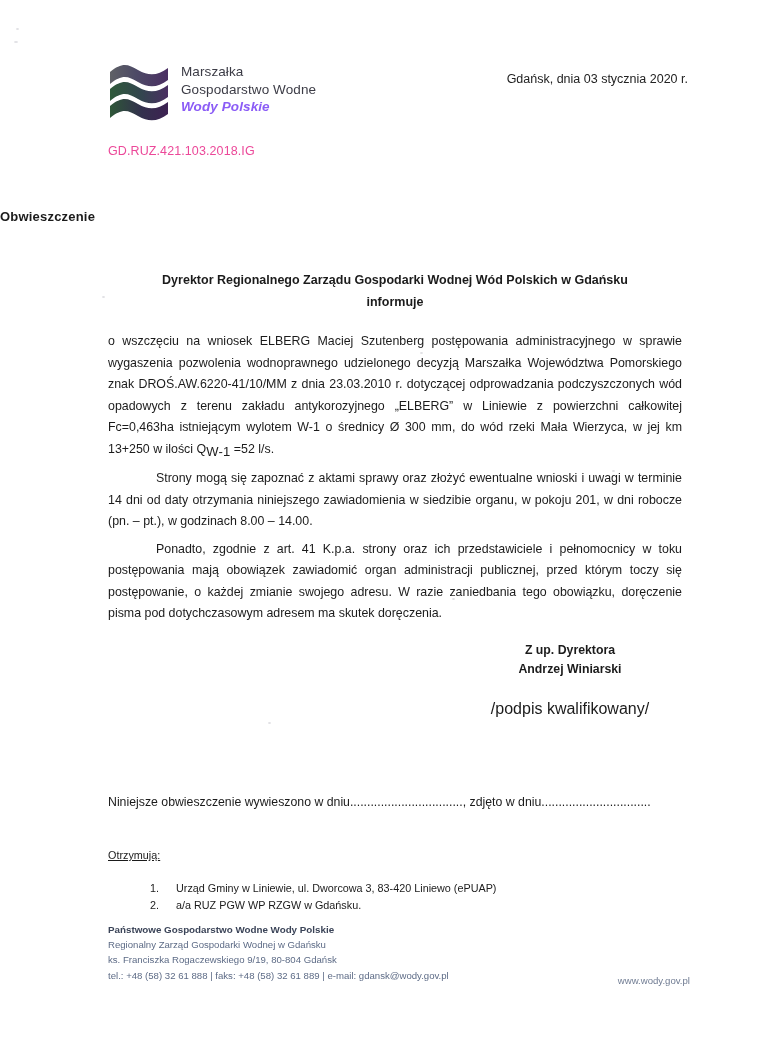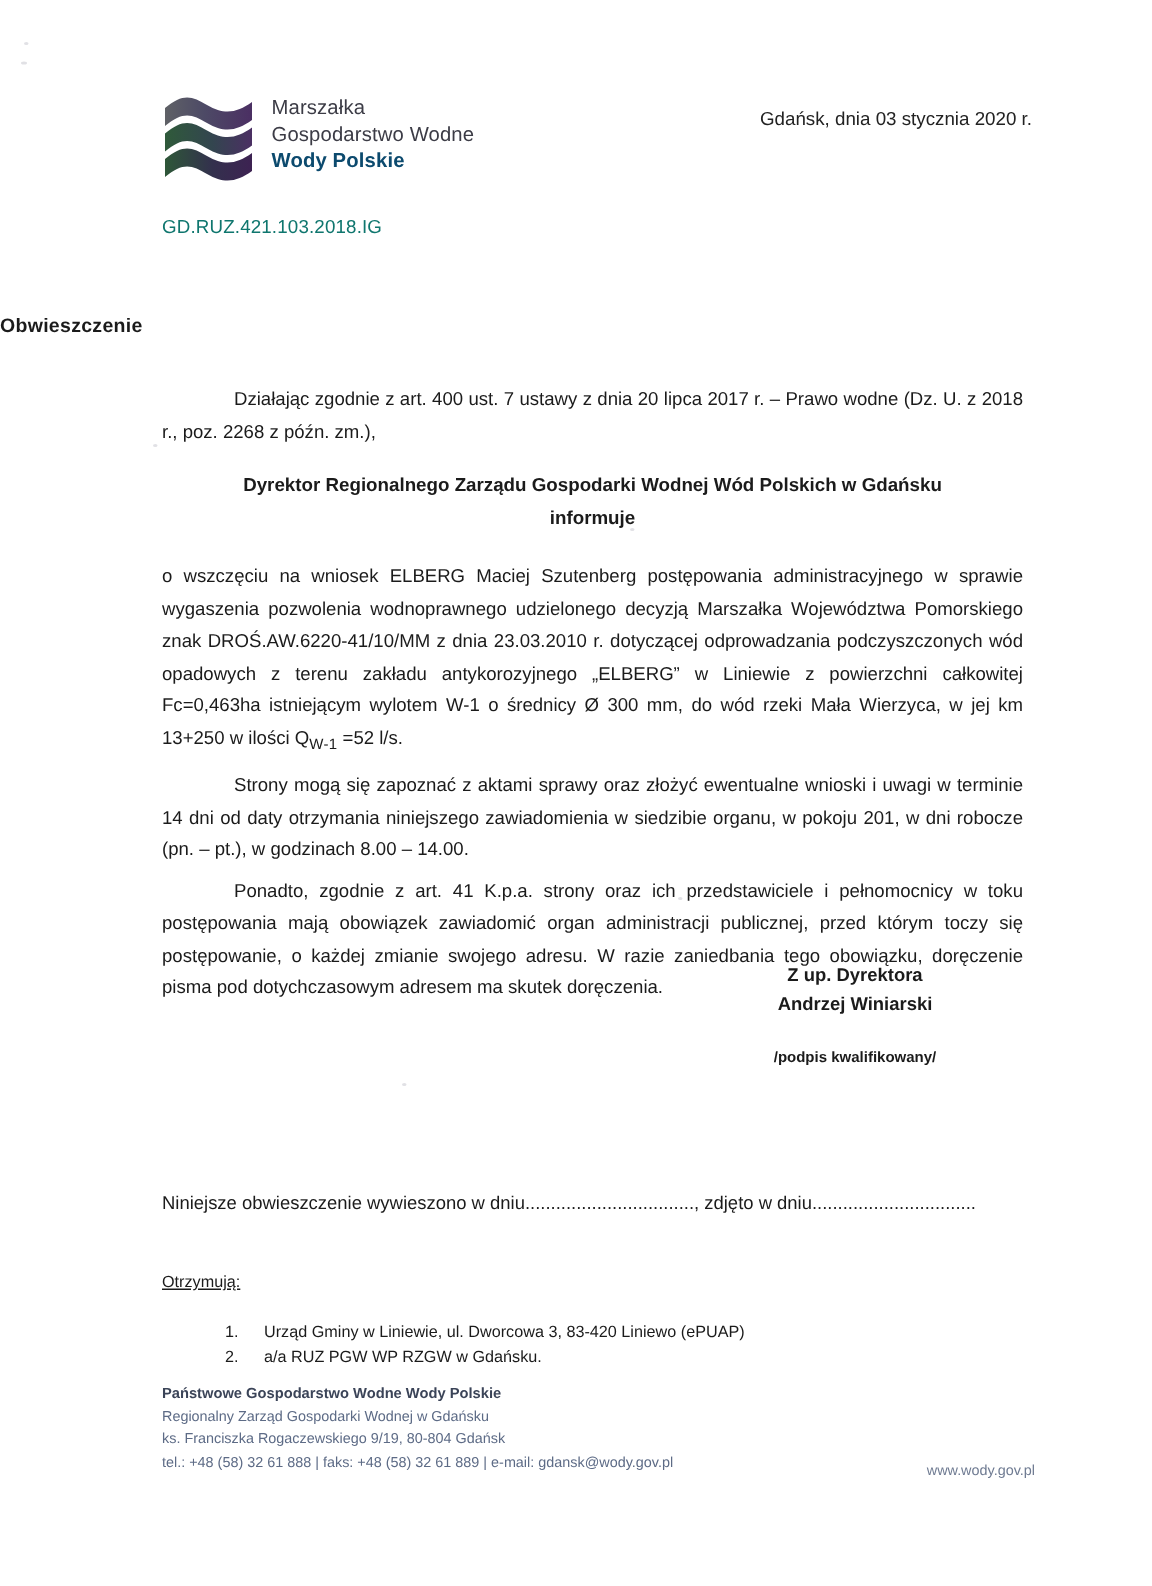--- a/index.html
+++ b/index.html
@@ -48,38 +48,38 @@
     margin-right: 11px;
     flex: 0 0 auto;
   }
   .logo-text {
     font-size: 13.5px;
     line-height: 17.5px;
     color: #3c3c46;
     letter-spacing: .1px;
     padding-top: 3px;
   }
-  .logo-text .l3 { font-weight: bold; color: #0c4a6e; }
+  .logo-text .l3 { font-weight: bold; color: #8b5cf6; font-style: italic; }
 
   .date-line {
     position: absolute;
     right: 80px;
     top: 12px;
     font-size: 12.5px;
     color: #222;
     white-space: nowrap;
   }
 
   .refno {
     position: absolute;
     left: 108px;
     top: 144px;
     font-size: 12.5px;
     letter-spacing: .1px;
-    color: #0f766e;
+    color: #ec4899;
   }
 
   
   .doc-title {
     position: absolute;
     left: 0; right: 0;
     top: 209px;
     text-align: left;
     font-size: 13px;
     font-weight: bold;
@@ -102,41 +102,41 @@
   .p-indent { text-indent: 48px; }
 
   .center-bold {
     text-align: center;
     font-weight: bold;
     font-size: 12.5px;
     line-height: 21.5px;
     margin: 14px 0 18px 0;
   }
 
-  .sub { font-size: 10px; vertical-align: sub; letter-spacing: .2px; }
+  .sub { font-size: 13px; vertical-align: sub; letter-spacing: .2px; }
 
   
   .sign-block {
     position: absolute;
     top: 641px;
     left: 440px;
     width: 260px;
     text-align: center;
     font-size: 12.3px;
     line-height: 19px;
     font-weight: bold;
   }
   .sign-qual {
     position: absolute;
     top: 700px;
     left: 440px;
     width: 260px;
     text-align: center;
-    font-size: 10px;
-    font-weight: bold;
+    font-size: 16px;
+    font-weight: normal;
   }
 
   
   .posting {
     position: absolute;
     left: 108px;
     top: 795px;
     width: 574px;
     font-size: 12.3px;
     color: #1b1b1b;
@@ -234,21 +234,20 @@
 
     <div class="date-line">Gdańsk, dnia 03 stycznia 2020 r.</div>
   </div>
 
   <div class="refno">GD.RUZ.421.103.2018.IG</div>
 
   <div class="doc-title">Obwieszczenie</div>
 
   <div class="body-area">
 
-    <p class="p-just p-indent">Działając zgodnie z art. 400 ust. 7 ustawy z dnia 20 lipca 2017 r. – Prawo wodne (Dz. U. z 2018 r., poz. 2268 z późn. zm.),</p>
 
     <div class="center-bold">
       <div>Dyrektor Regionalnego Zarządu Gospodarki Wodnej Wód Polskich w Gdańsku</div>
       <div>informuje</div>
     </div>
 
     <p class="p-just"><span>o wszczęciu na wniosek ELBERG Maciej Szutenberg postępowania administracyjnego w sprawie wygaszenia pozwolenia wodnoprawnego udzielonego decyzją Marszałka Województwa Pomorskiego znak DROŚ.AW.6220-41/10/MM z dnia 23.03.2010 r. dotyczącej odprowadzania podczyszczonych wód opadowych z terenu zakładu antykorozyjnego „ELBERG” w Liniewie z powierzchni całkowitej Fc=0,463ha istniejącym wylotem W-1 o średnicy Ø 300 mm, do wód rzeki Mała Wierzyca, w jej km 13+250 w ilości Q</span><span class="sub">W-1</span><span> =52 l/s.</span></p>
 
     <p class="p-just p-indent">Strony mogą się zapoznać z aktami sprawy oraz złożyć ewentualne wnioski i uwagi w terminie 14 dni od daty otrzymania niniejszego zawiadomienia w siedzibie organu, w pokoju 201, w dni robocze (pn. – pt.), w godzinach 8.00 – 14.00.</p>
 

